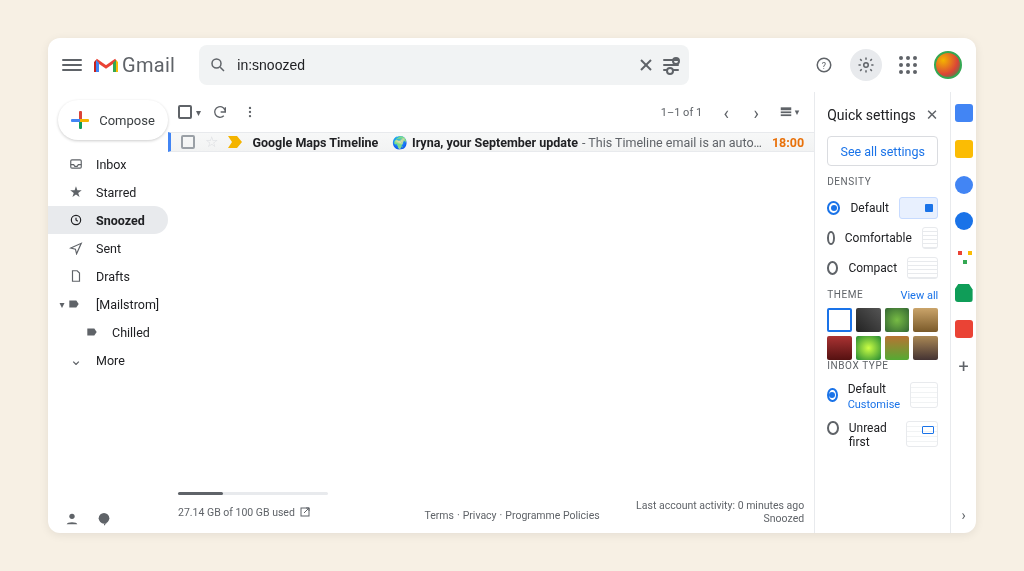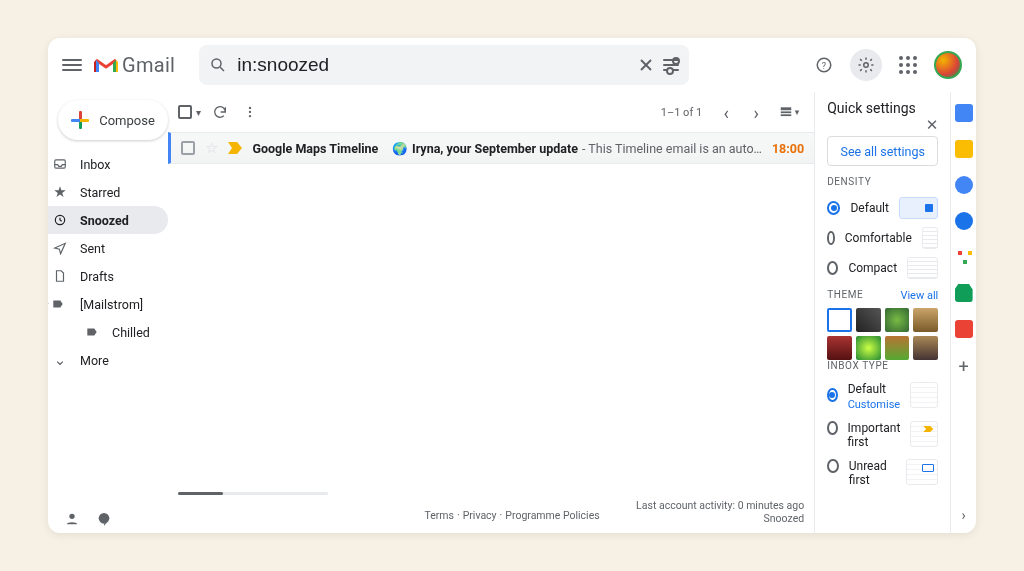--- a/index.html
+++ b/index.html
@@ -7,68 +7,68 @@
   .window { background: #fff; width: 100%; height: 100%; border-radius: 12px; box-shadow: 0 2px 10px rgba(0,0,0,.08); overflow: hidden; display: flex; flex-direction: column; position: relative; }
 
   
   .topbar { display: flex; align-items: center; padding: 8px 14px; height: 54px; gap: 8px; border-bottom: 0; }
   .hamburger { width: 20px; cursor: pointer; display:flex; flex-direction:column; gap:3px; }
   .hamburger span { display:block; height:2px; background:#5f6368; border-radius:1px; }
   .logo { display:flex; align-items:center; gap:4px; margin-left:4px; margin-right:16px; }
   .logo-m { width:24px; height:18px; position:relative; }
   .logo-text { color:#5f6368; font-size:20px; font-weight:400; letter-spacing:.3px; }
   .searchbar { flex: 0 0 490px; background:#f1f3f4; border-radius:8px; height:40px; display:flex; align-items:center; padding:0 10px; gap:10px; }
-  .searchbar input { flex:1; border:0; outline:0; background:transparent; font-size:19px; color:#202124; }
+  .searchbar input { flex:1; border:0; outline:0; background:transparent; font-size:14px; color:#202124; }
   .search-right { margin-left:auto; display:flex; align-items:center; gap:10px; }
   .icon-btn { width:32px; height:32px; border-radius:50%; display:flex; align-items:center; justify-content:center; cursor:pointer; color:#5f6368; font-size:18px; }
   .icon-btn.active { background:#e8eaed; }
   .avatar { width:28px; height:28px; border-radius:50%; background: radial-gradient(circle at 30% 30%, #f4b400, #db4437 60%, #0f9d58); border:2px solid #34a853; }
 
   
   .body { flex:1; display:flex; overflow:hidden; }
 
   
   .sidebar { width:154px; padding:8px 0 0 0; display:flex; flex-direction:column; }
   .compose { margin:0 0 10px 10px; width:110px; height:40px; border-radius:22px; box-shadow:0 1px 3px rgba(0,0,0,.2); display:flex; align-items:center; justify-content:center; gap:10px; font-size:13px; color:#3c4043; cursor:pointer; }
   .plus { position:relative; width:18px; height:18px; }
   .plus::before,.plus::after { content:""; position:absolute; background:#db4437; }
   .plus::before { left:8px; top:0; width:3px; height:18px; background:linear-gradient(#db4437 50%, #0f9d58 50%); border-radius:1px; }
   .plus::after  { top:8px; left:0; height:3px; width:18px; background:linear-gradient(90deg,#4285f4 50%, #f4b400 50%); border-radius:1px; }
-  .nav-item { height:28px; display:flex; align-items:center; gap:12px; padding-left:4px; font-size:12.5px; color:#202124; border-radius:0 14px 14px 0; cursor:pointer; }
+  .nav-item { height:28px; display:flex; align-items:center; gap:12px; padding-left:20px; font-size:12.5px; color:#202124; border-radius:0 14px 14px 0; cursor:pointer; }
   .nav-item.selected { background:#e8eaed; font-weight:700; }
   .nav-icon { width:16px; height:16px; display:flex; align-items:center; justify-content:center; color:#5f6368; font-size:15px; }
   .nav-item.sub { padding-left:36px; }
   .sidebar-bottom { margin-top:auto; padding:4px 0 6px 16px; display:flex; gap:16px; color:#5f6368; font-size:16px; }
 
   
   .main { flex:1; display:flex; flex-direction:column; border-left:0; }
   .toolbar { height:40px; display:flex; align-items:center; padding:0 10px; font-size:12px; color:#5f6368; gap:6px; }
   .sel-box { width:14px; height:14px; border:2px solid #5f6368; border-radius:2px; }
   .toolbar .spacer { flex:1; }
   .paginfo { font-size:11px; color:#5f6368; margin-right:6px; }
   .split-icon { display:flex; align-items:center; gap:2px; }
 
-  .mail-row { height:32px; border-top:1px solid #e8eaed; border-bottom:1px solid #e8eaed; background:linear-gradient(#f7f8f8,#f2f3f3); display:flex; align-items:center; gap:10px; padding:0 10px; font-size:12.5px; cursor:pointer; border-left:3px solid #4285f4; }
+  .mail-row { height:20px; border-top:1px solid #e8eaed; border-bottom:1px solid #e8eaed; background:linear-gradient(#f7f8f8,#f2f3f3); display:flex; align-items:center; gap:10px; padding:0 10px; font-size:12.5px; cursor:pointer; border-left:3px solid #4285f4; }
   .mail-row .cb { width:14px; height:14px; border:2px solid #9aa0a6; border-radius:2px; }
   .mail-sender { font-weight:700; color:#202124; width:130px; }
   .mail-subject-wrap { display:flex; align-items:center; gap:4px; flex:1; overflow:hidden; white-space:nowrap; }
   .mail-subject { font-weight:700; color:#202124; }
   .mail-snippet { color:#5f6368; }
   .mail-time { font-weight:700; color:#e8710a; }
 
   .footer { margin-top:auto; padding:6px 10px 8px 10px; font-size:10.5px; color:#5f6368; }
   .footer-top { display:flex; }
   .storage-bar { width:150px; height:3px; background:#e8eaed; border-radius:2px; margin-bottom:4px; }
   .storage-bar > div { width:30%; height:100%; background:#5f6368; border-radius:2px; }
   .footer-center { position:absolute; left:50%; transform:translateX(-50%); display:flex; gap:3px;margin-top:10px; }
   .footer-right { margin-left:auto; text-align:right; }
 
   
   .qs { width:200px; border-left:1px solid #e8eaed; padding:8px 12px 0 12px; font-size:12px; color:#202124; overflow:hidden; }
-  .qs-head { display:flex; height:30px;flex-direction:column; }
+  .qs-head { display:flex; align-items:center; height:30px; }
   .qs-head span { font-size:14px; font-weight:400; color:#202124; }
   .qs-head .close { margin-left:auto; color:#5f6368; cursor:pointer; font-size:15px; }
   .see-all { margin:6px 0 10px 0; height:30px; border:1px solid #dadce0; border-radius:4px; display:flex; align-items:center; justify-content:center; color:#1a73e8; font-size:12.5px; cursor:pointer; }
   .qs-label { font-size:10px; letter-spacing:.6px; color:#5f6368; text-transform:uppercase; margin:6px 0 6px 0; display:flex; }
   .qs-label a { margin-left:auto; color:#1a73e8; text-transform:none; letter-spacing:0; font-size:11px; cursor:pointer; }
   .density-row { display:flex; align-items:center; height:30px; gap:10px; cursor:pointer; }
   .radio { width:14px; height:14px; border:2px solid #5f6368; border-radius:50%; display:flex; align-items:center; justify-content:center; }
   .radio.checked { border-color:#1a73e8; }
   .radio.checked::after { content:""; width:6px; height:6px; background:#1a73e8; border-radius:50%; }
   .density-preview { margin-left:auto; width:42px; height:22px; border:1px solid #e8eaed; border-radius:3px; background:repeating-linear-gradient(#fff,#fff 3px,#e8eaed 3px,#e8eaed 4px); }
@@ -295,20 +295,27 @@
           <span class="mail-snippet"> - This Timeline email is an auto…</span>
         </div>
         <span class="mail-time">18:00</span>
       </div>
 
       <div class="footer">
         <div class="storage-bar">
             <div></div>
           </div>
         <div class="footer-top">
+          <div style="display:flex;align-items:center;gap:4px">
+            <span>27.14 GB of 100 GB used</span>
+            <svg width="12" height="12" viewBox="0 0 24 24">
+                <rect x="4" y="4" width="16" height="16" fill="none" stroke="#5f6368" stroke-width="2"></rect>
+                <path d="M10 14L20 4M14 4h6v6" fill="none" stroke="#5f6368" stroke-width="2"></path>
+              </svg>
+          </div>
           <div class="footer-center">
             <span>Terms</span>
               <span>·</span>
             <span>Privacy</span>
               <span>·</span>
             <span>Programme Policies</span>
           </div>
           <div class="footer-right">
             <div>Last account activity: 0 minutes ago</div>
             <div>Snoozed</div>
@@ -359,29 +366,20 @@
       </div>
 
       <div class="qs-label" style="margin-top:0">INBOX TYPE</div>
       <div class="inbox-row">
         <div class="radio checked" style="margin-top:6px"></div>
         <div class="col">
             <span>Default</span>
             <span class="customise">Customise</span>
           </div>
         <div class="inbox-preview"></div>
-      </div>
-      <div class="inbox-row">
-        <div class="radio"></div>
-        <div class="col">
-            <span>Important first</span>
-          </div>
-        <div class="inbox-preview">
-            <div class="imp-arrow"></div>
-          </div>
       </div>
       <div class="inbox-row">
         <div class="radio"></div>
         <div class="col">
             <span>Unread first</span>
           </div>
         <div class="inbox-preview">
             <div class="unread-env"></div>
           </div>
       </div>

